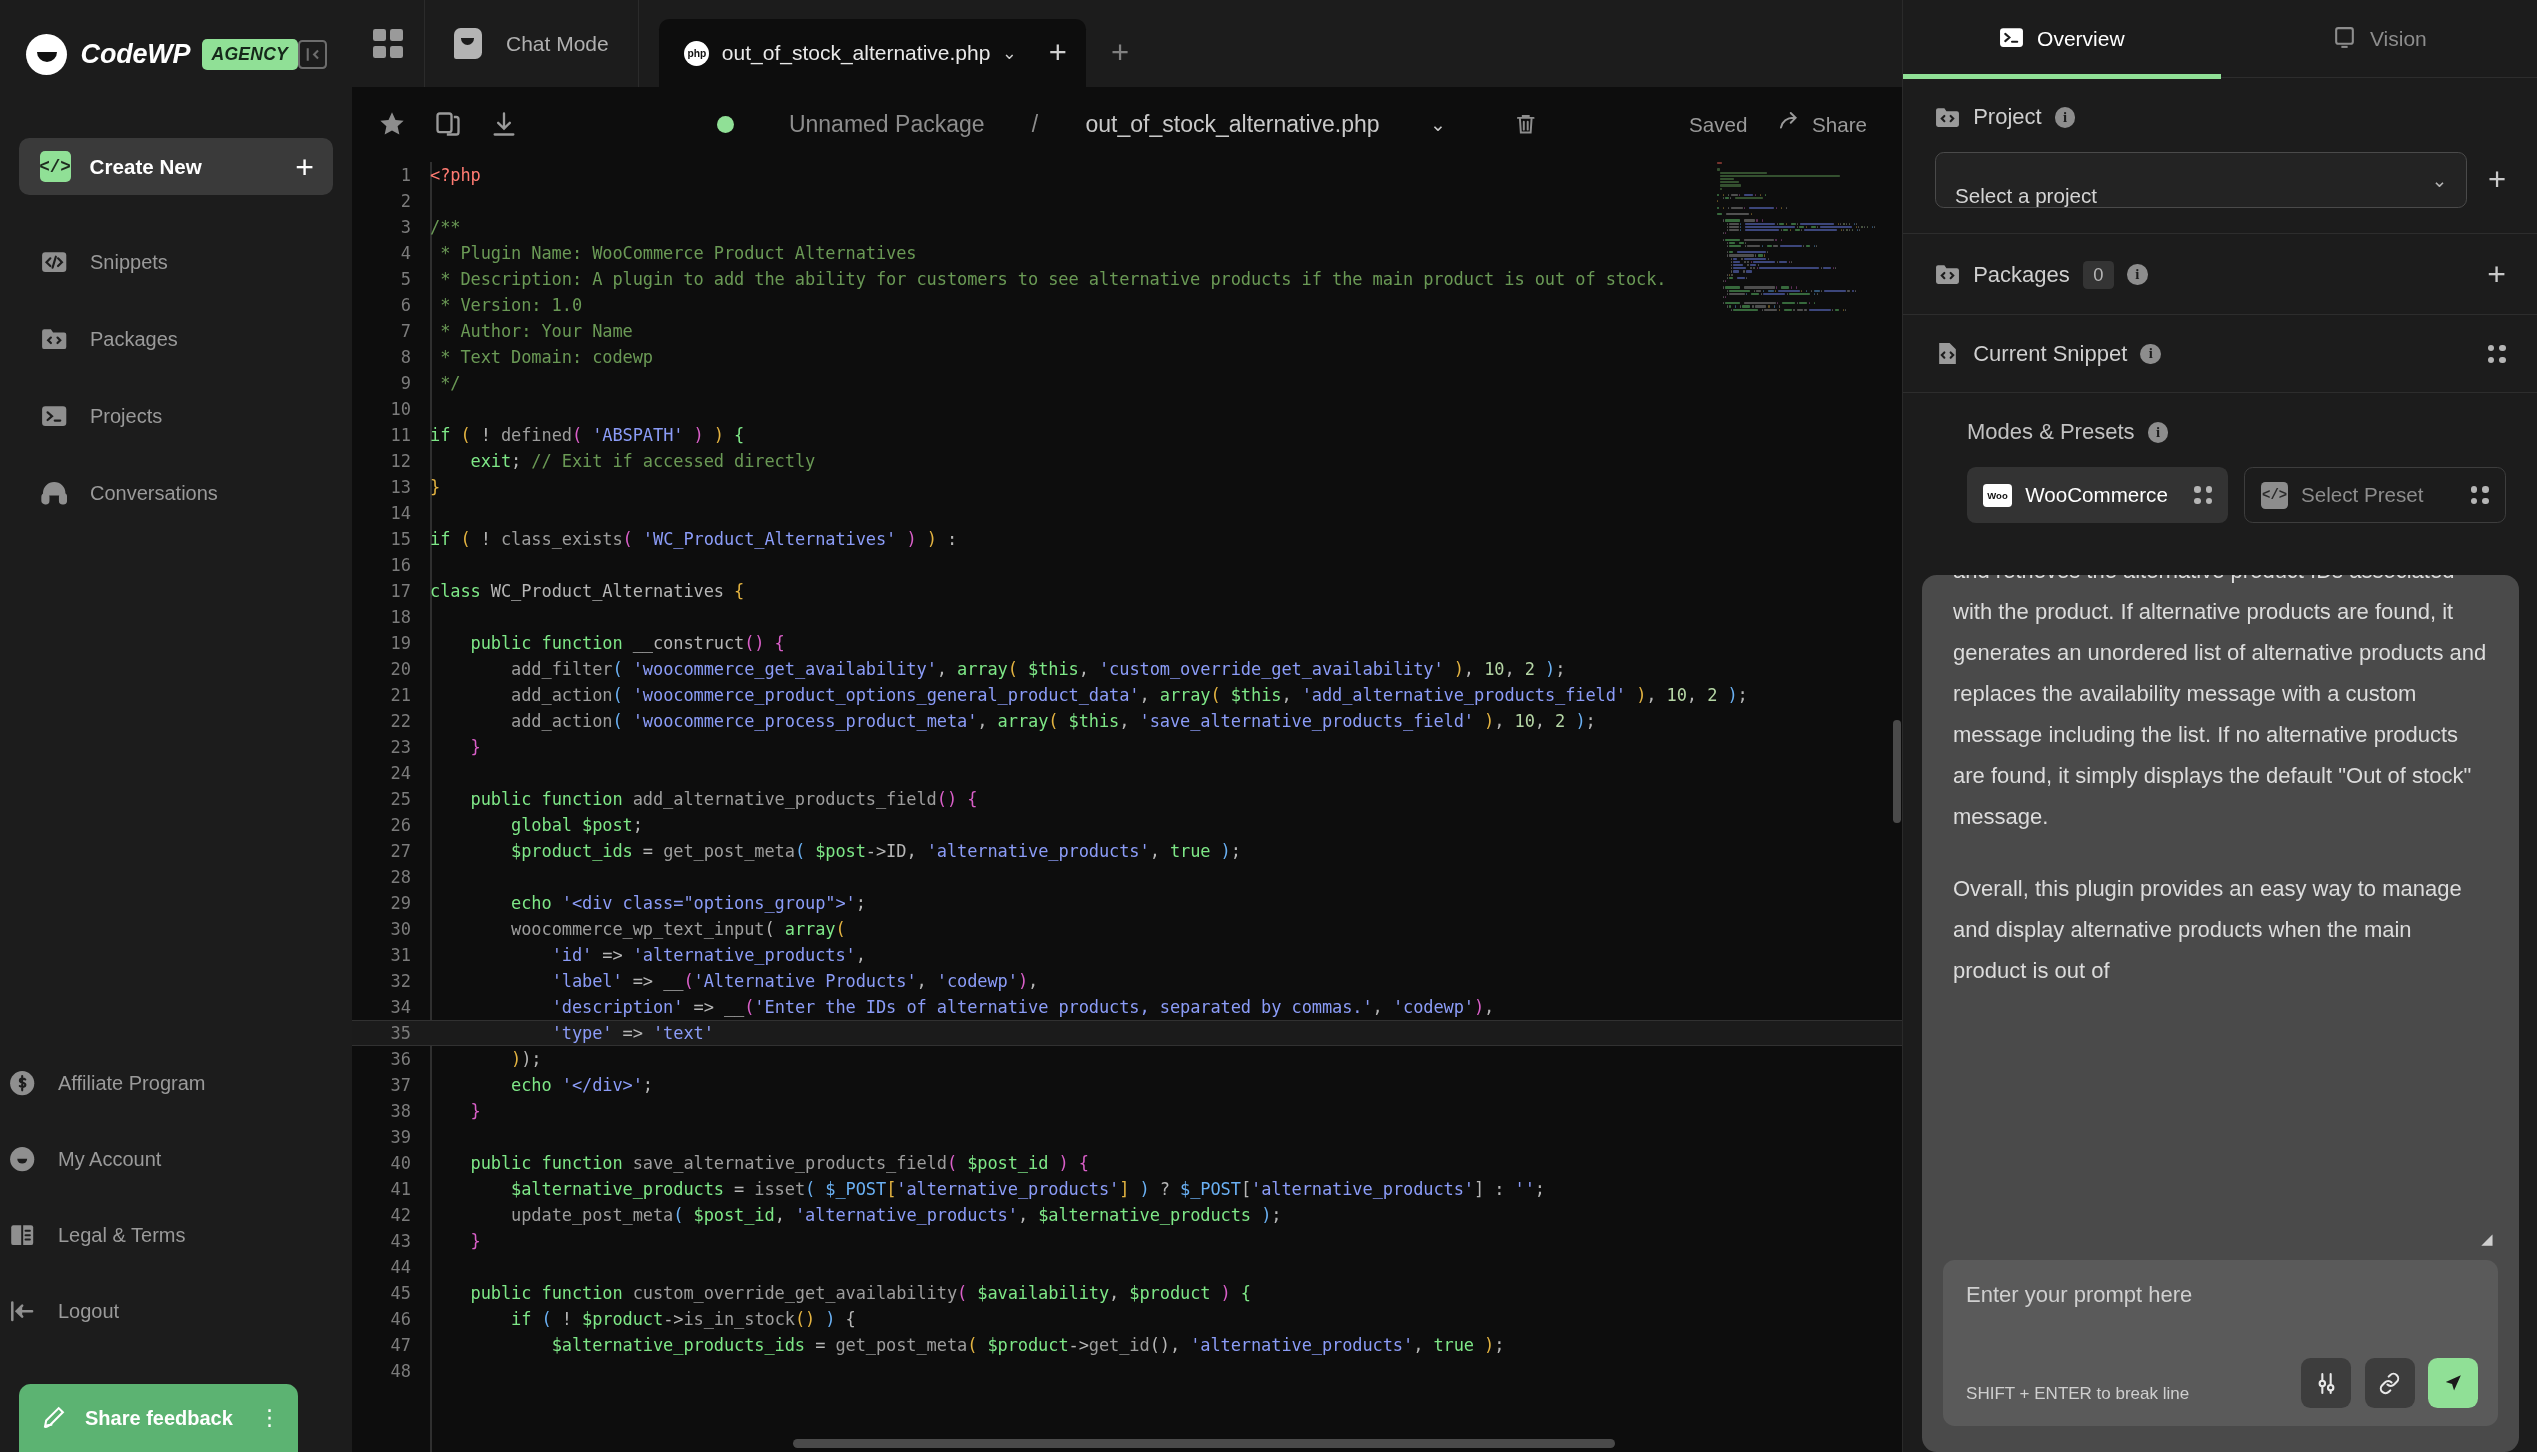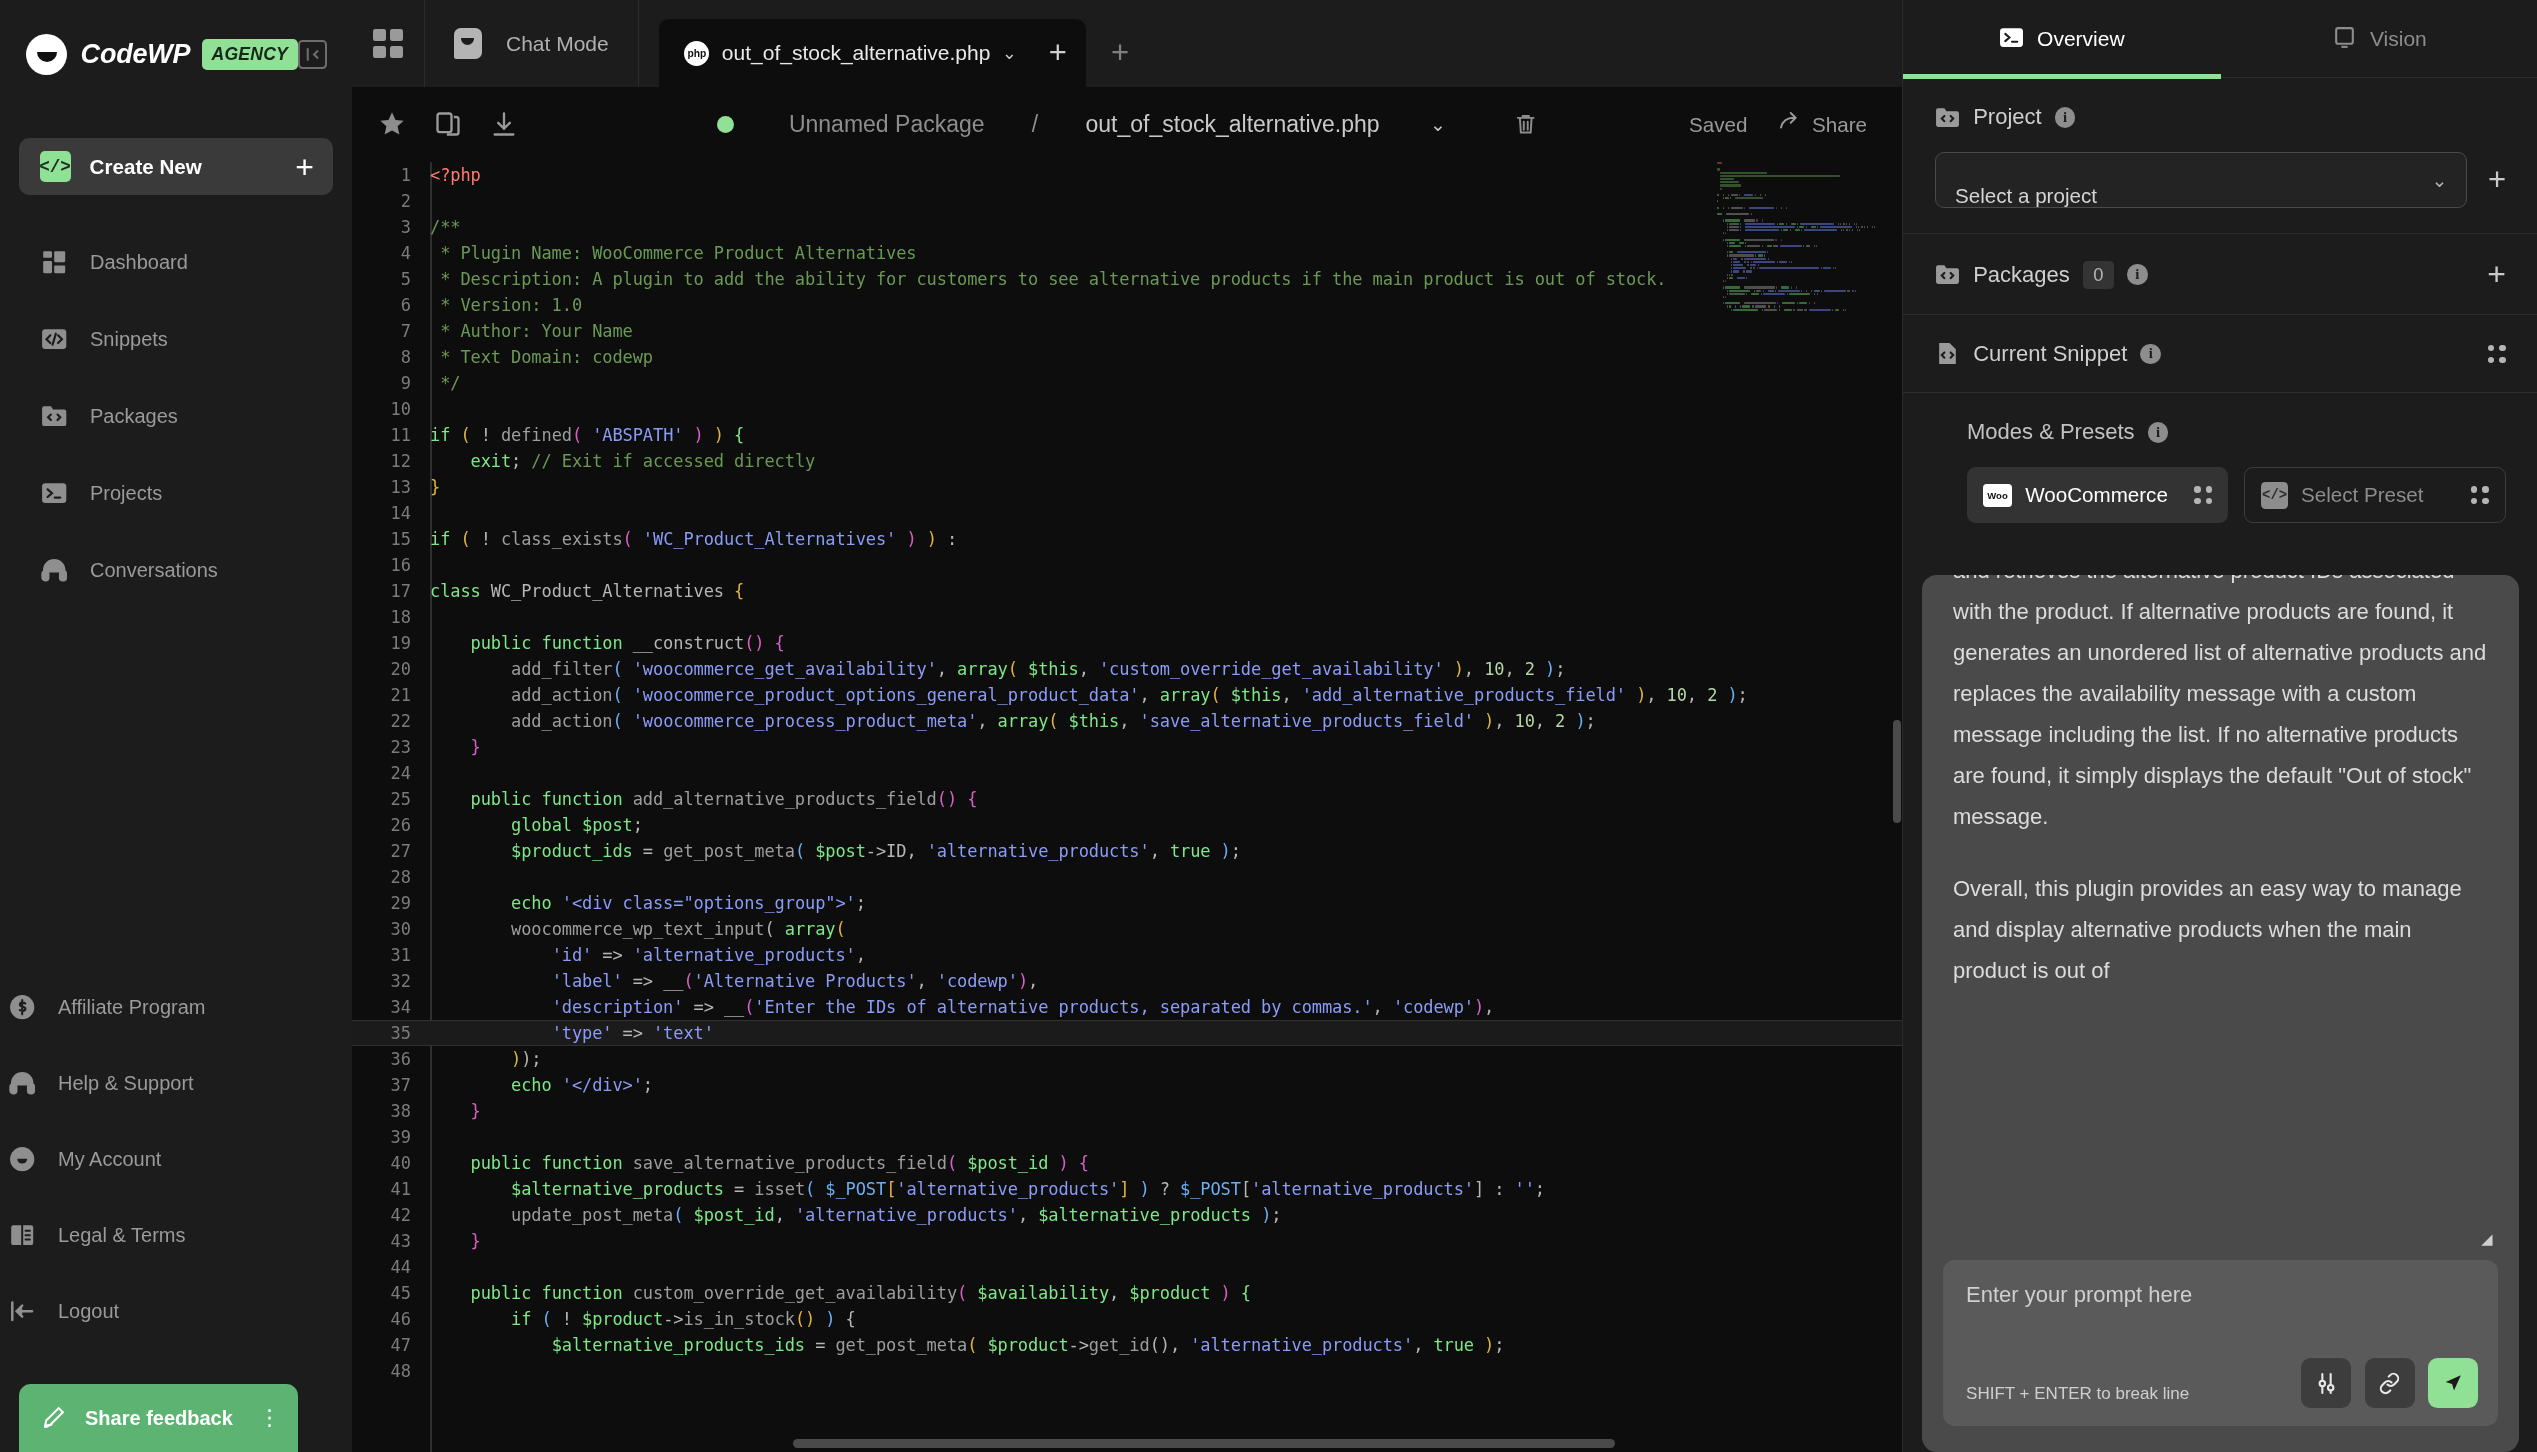--- a/index.html
+++ b/index.html
@@ -361,31 +361,20 @@
     <div class="create-new">
       <div class="create-icon">&lt;/&gt;</div>
       <div class="create-label">Create New</div>
       <div class="create-plus">+</div>
     </div>
 
     <nav class="nav-list">
       <div class="nav-item">
         <span class="nav-icon">
           <svg viewBox="0 0 24 24">
-              <rect x="2" y="2" width="8" height="6" rx="1"></rect>
-              <rect x="12" y="2" width="10" height="10" rx="1"></rect>
-              <rect x="2" y="11" width="8" height="11" rx="1"></rect>
-              <rect x="12" y="15" width="10" height="7" rx="1"></rect>
-            </svg>
-        </span>
-        <span class="nav-label">Dashboard</span>
-      </div>
-      <div class="nav-item">
-        <span class="nav-icon">
-          <svg viewBox="0 0 24 24">
               <rect x="1" y="3" width="22" height="18" rx="3"></rect>
               <path d="M8.5 8.5L5 12l3.5 3.5M15.5 8.5L19 12l-3.5 3.5M13.5 7l-3 10" fill="none" stroke="#1c1c1c" stroke-width="2" stroke-linecap="round"></path>
             </svg>
         </span>
         <span class="nav-label">Snippets</span>
       </div>
       <div class="nav-item">
         <span class="nav-icon">
           <svg viewBox="0 0 24 24">
               <path d="M1 5a2 2 0 012-2h6l2 3h10a2 2 0 012 2v11a2 2 0 01-2 2H3a2 2 0 01-2-2z"></path>
@@ -417,30 +406,20 @@
 
     <div class="nav-bottom">
       <div class="nav-item">
         <span class="nav-icon">
           <svg viewBox="0 0 24 24">
               <circle cx="12" cy="12" r="11"></circle>
               <path d="M12 5.5v13M14.8 8.6c-.9-.8-4.9-1.5-4.9 1.1 0 2.4 5 1.4 5 3.8 0 2.6-4.1 2-5.1 1.1" fill="none" stroke="#1c1c1c" stroke-width="1.9" stroke-linecap="round"></path>
             </svg>
         </span>
         <span class="nav-label">Affiliate Program</span>
-      </div>
-      <div class="nav-item">
-        <span class="nav-icon">
-          <svg viewBox="0 0 24 24" fill="none" stroke="#8f8f8f" stroke-width="2.4">
-              <path d="M3 14v-2a9 9 0 0118 0v2"></path>
-              <rect x="1.5" y="13" width="5" height="8" rx="2.2" fill="#8f8f8f"></rect>
-              <rect x="17.5" y="13" width="5" height="8" rx="2.2" fill="#8f8f8f"></rect>
-            </svg>
-        </span>
-        <span class="nav-label">Help &amp; Support</span>
       </div>
       <div class="nav-item">
         <span class="nav-icon">
           <svg viewBox="0 0 24 24">
               <circle cx="12" cy="12" r="11"></circle>
               <path d="M7.5 11.5a4.5 4.5 0 009 0" fill="#1c1c1c"></path>
             </svg>
         </span>
         <span class="nav-label">My Account</span>
       </div>

